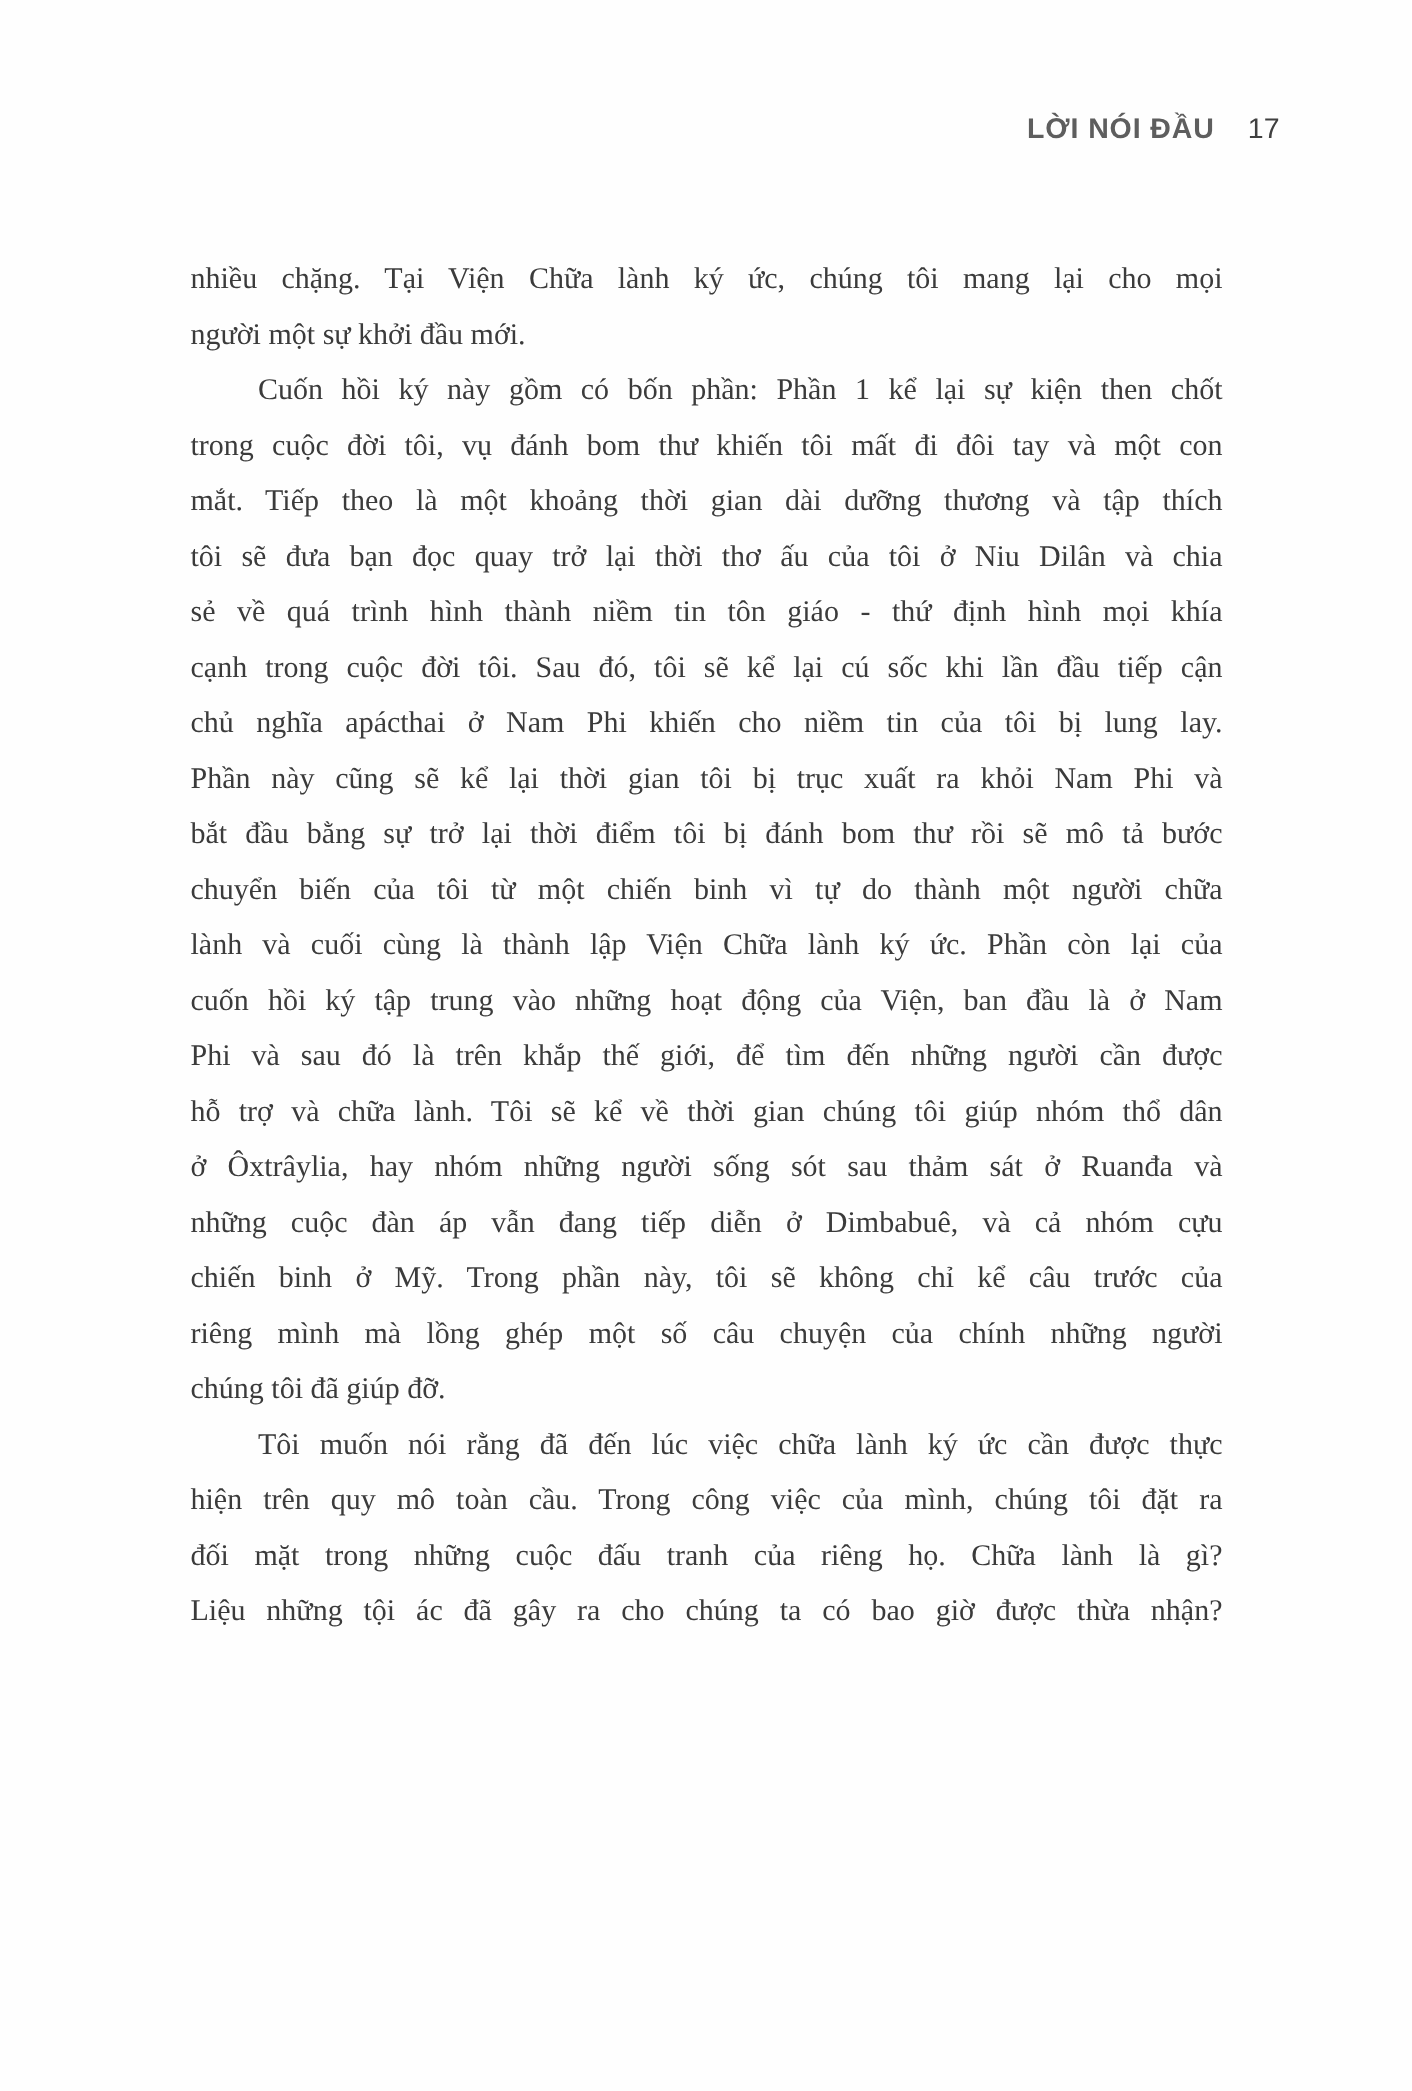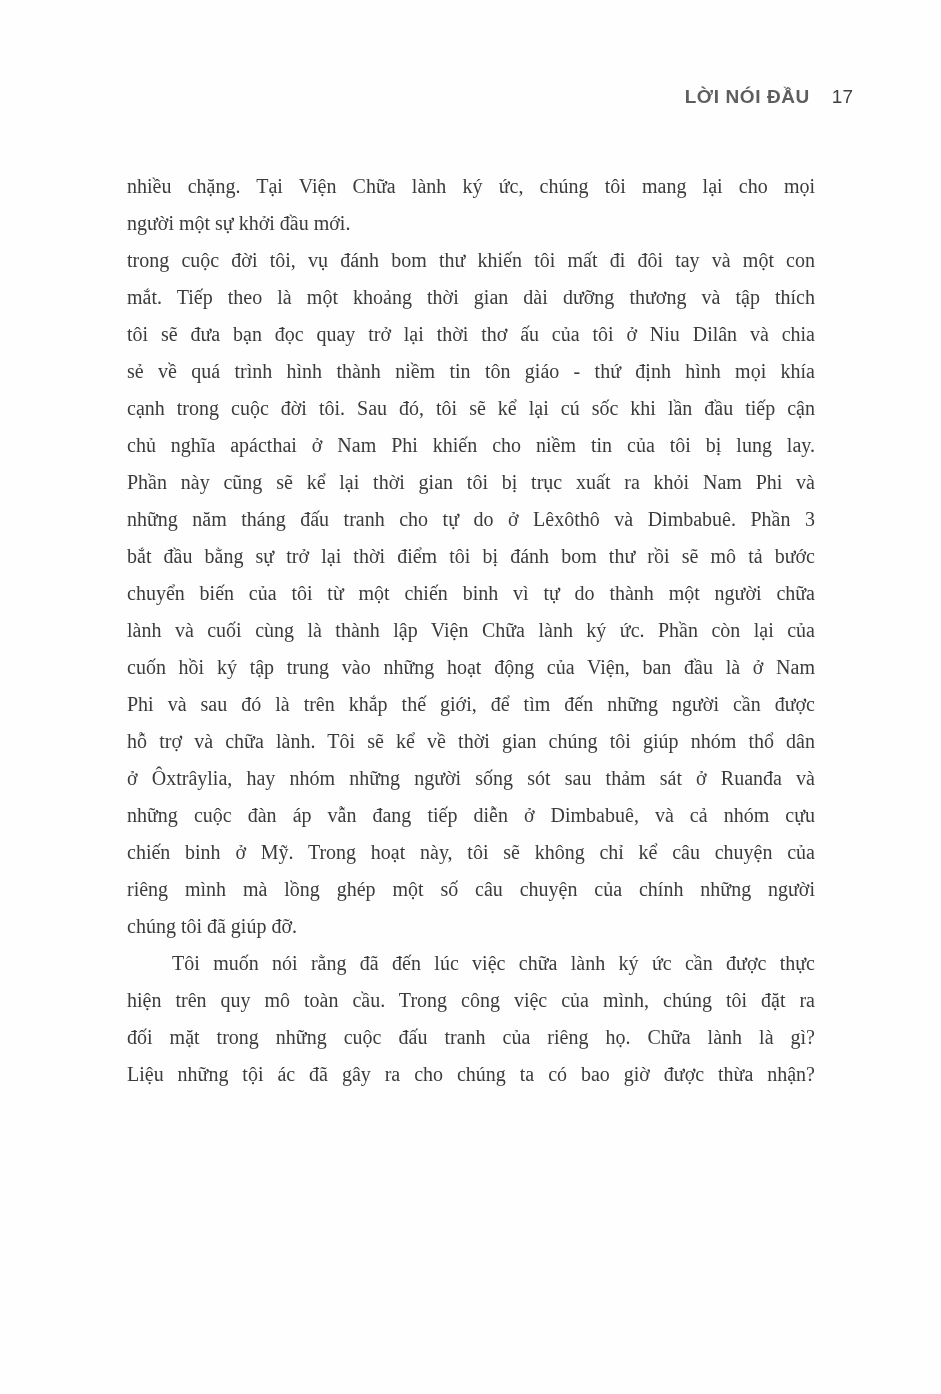--- a/index.html
+++ b/index.html
@@ -10,21 +10,21 @@
   .page {
     position: relative;
     width: 941px;
     height: 1394px;
     background: #fefefe;
     overflow: hidden;
     font-family: "Liberation Serif", serif;
   }
   .running-header {
     position: absolute;
-    top: 86px;
+    top: 76px;
     right: 88px;
     display: flex;
     align-items: baseline;
     gap: 22px;
     font-family: "Liberation Sans", sans-serif;
   }
   .running-header .header-title {
     font-size: 19px;
     font-weight: 700;
     letter-spacing: 0.6px;
@@ -67,37 +67,37 @@
   <div class="running-header">
     <span class="header-title">LỜI NÓI ĐẦU</span>
     <span class="page-number">17</span>
   </div>
   <div class="body-text">
       <div class="paragraph">
         <div class="line">nhiều chặng. Tại Viện Chữa lành ký ức, chúng tôi mang lại cho mọi</div>
         <div class="line para-end">người một sự khởi đầu mới.</div>
       </div>
       <div class="paragraph">
+        <div class="line indent">Cuốn hồi ký này gồm có bốn phần: Phần 1 kể lại sự kiện then chốt</div>
         <div class="line">trong cuộc đời tôi, vụ đánh bom thư khiến tôi mất đi đôi tay và một con</div>
         <div class="line">mắt. Tiếp theo là một khoảng thời gian dài dưỡng thương và tập thích</div>
         <div class="line">tôi sẽ đưa bạn đọc quay trở lại thời thơ ấu của tôi ở Niu Dilân và chia</div>
         <div class="line">sẻ về quá trình hình thành niềm tin tôn giáo - thứ định hình mọi khía</div>
         <div class="line">cạnh trong cuộc đời tôi. Sau đó, tôi sẽ kể lại cú sốc khi lần đầu tiếp cận</div>
         <div class="line">chủ nghĩa apácthai ở Nam Phi khiến cho niềm tin của tôi bị lung lay.</div>
         <div class="line">Phần này cũng sẽ kể lại thời gian tôi bị trục xuất ra khỏi Nam Phi và</div>
-        <div class="line">những năm tháng đấu tranh cho tự do ở Lêxôthô và Dimbabuê. Phần 3</div>
         <div class="line">bắt đầu bằng sự trở lại thời điểm tôi bị đánh bom thư rồi sẽ mô tả bước</div>
         <div class="line">chuyển biến của tôi từ một chiến binh vì tự do thành một người chữa</div>
         <div class="line">lành và cuối cùng là thành lập Viện Chữa lành ký ức. Phần còn lại của</div>
         <div class="line">cuốn hồi ký tập trung vào những hoạt động của Viện, ban đầu là ở Nam</div>
         <div class="line">Phi và sau đó là trên khắp thế giới, để tìm đến những người cần được</div>
         <div class="line">hỗ trợ và chữa lành. Tôi sẽ kể về thời gian chúng tôi giúp nhóm thổ dân</div>
         <div class="line">ở Ôxtrâylia, hay nhóm những người sống sót sau thảm sát ở Ruanđa và</div>
         <div class="line">những cuộc đàn áp vẫn đang tiếp diễn ở Dimbabuê, và cả nhóm cựu</div>
-        <div class="line">chiến binh ở Mỹ. Trong hoạt này, tôi sẽ không chỉ kể câu chuyện của</div>
+        <div class="line">chiến binh ở Mỹ. Trong phần này, tôi sẽ không chỉ kể câu trước của</div>
         <div class="line">riêng mình mà lồng ghép một số câu chuyện của chính những người</div>
         <div class="line para-end">chúng tôi đã giúp đỡ.</div>
       </div>
       <div class="paragraph">
         <div class="line indent">Tôi muốn nói rằng đã đến lúc việc chữa lành ký ức cần được thực</div>
         <div class="line">hiện trên quy mô toàn cầu. Trong công việc của mình, chúng tôi đặt ra</div>
         <div class="line">đối mặt trong những cuộc đấu tranh của riêng họ. Chữa lành là gì?</div>
         <div class="line">Liệu những tội ác đã gây ra cho chúng ta có bao giờ được thừa nhận?</div>
       </div>
     </div>

